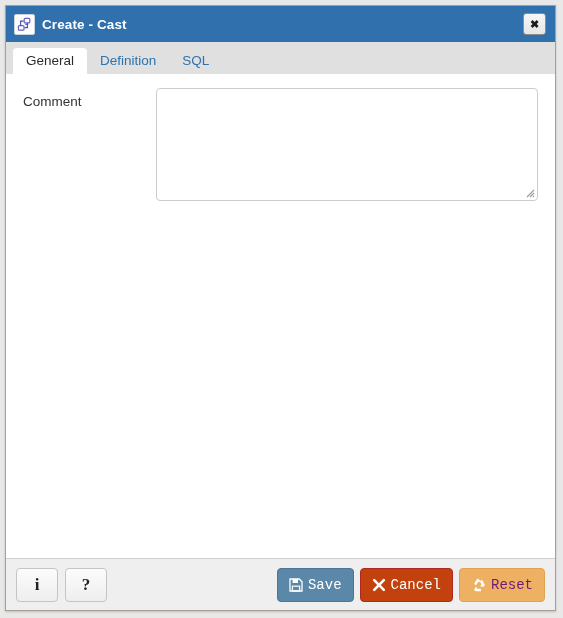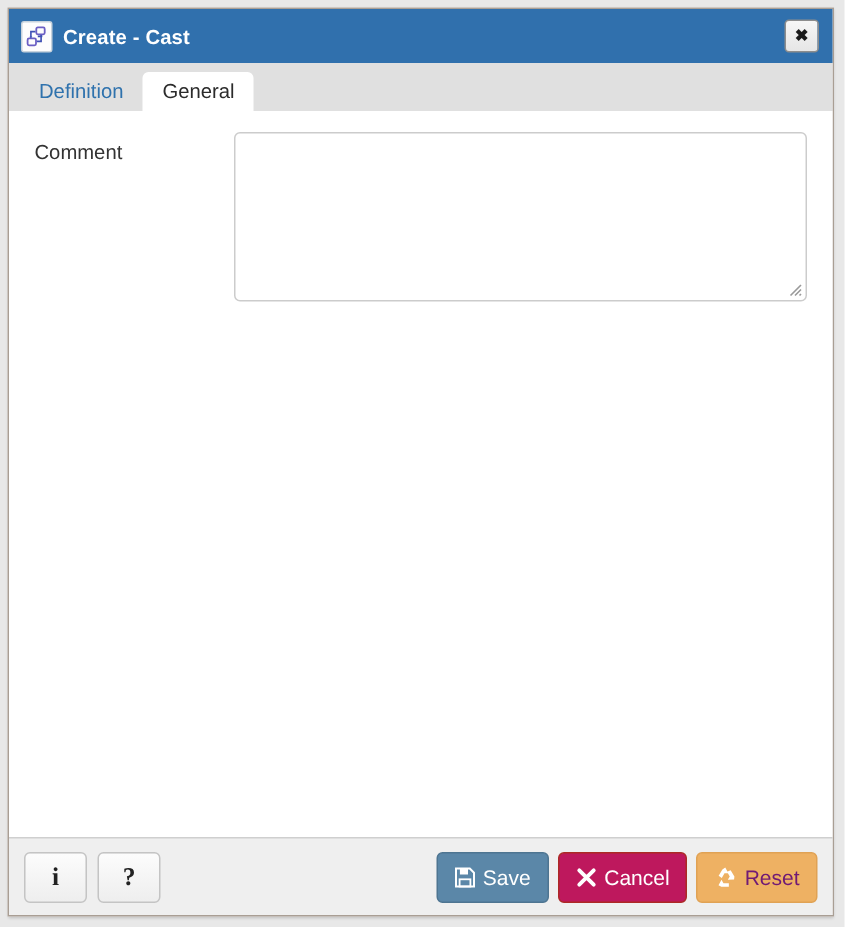--- a/index.html
+++ b/index.html
@@ -208,28 +208,28 @@
     min-width: 72px;
     border-radius: 4px;
     border: 1px solid transparent;
     display: flex;
     align-items: center;
     justify-content: center;
     gap: 5px;
     padding: 0 11px;
     box-sizing: border-box;
     cursor: pointer;
-    font-family: Liberation Sans, sans-serif;
+    font-family: Liberation Mono, monospace;
     font-size: 14px;
     color: #ffffff;
     white-space: nowrap;
   }
   .action-button .btn-label { line-height: 1; }
   #save-button   { background: #5b87a8; border-color: #4e7591; }
-  #cancel-button { background: #be185d; border-color: #ac2925; }
+  #cancel-button { background: #c2410c; border-color: #ac2925; }
   #reset-button  { background: #eeb163; border-color: #e0a254; color: #701a75; }
   .btn-icon { display: flex; align-items: center; }
   .btn-icon svg { display: block; }
 </style>
 </head>
 <body>
 
 <div id="dialog">
 
   <div id="titlebar">
@@ -244,22 +244,23 @@
         <polygon points="10.4,6.1 9.5,7.7 11.3,7.7" fill="#3f51b5"></polygon>
       </svg>
     </span>
     <span id="title-text">Create - Cast</span>
     <div id="close-button">
       <span class="glyph">✖</span>
     </div>
   </div>
 
   <div id="tabstrip">
+    <div class="tab active">General</div>
     <div class="tab">Definition</div>
-    <div class="tab active">General</div>
+    <div class="tab">SQL</div>
   </div>
 
   <div id="content">
 
 
     <div class="form-row">
       <div class="form-label">Comment</div>
       <div class="comment-wrap">
         <textarea class="comment-input" placeholder="" style=""></textarea>
         <span id="resize-grip">

